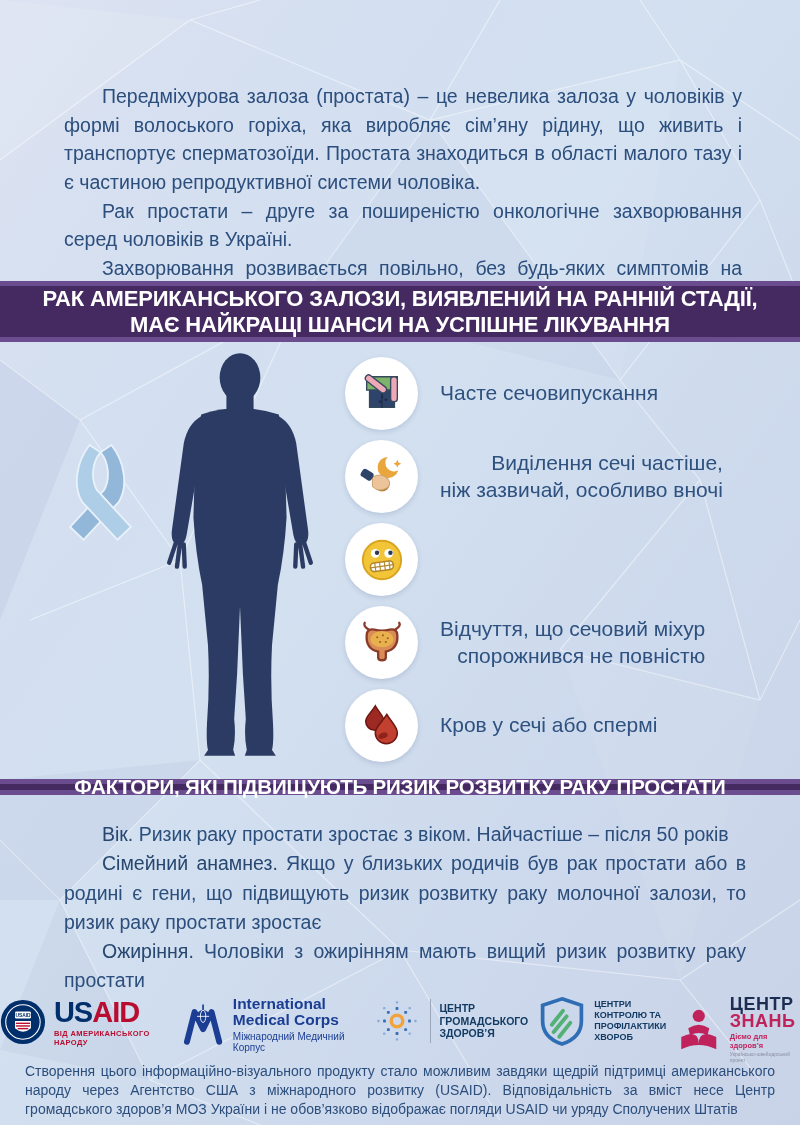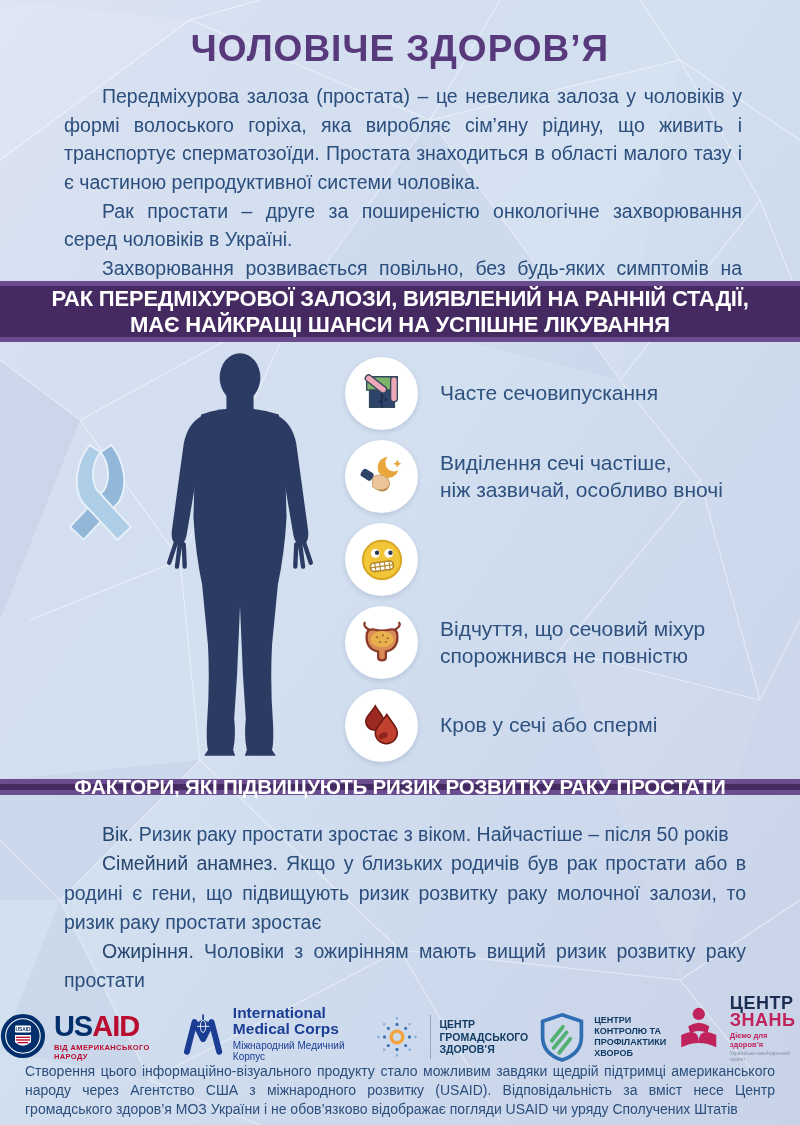--- a/index.html
+++ b/index.html
@@ -20,29 +20,29 @@
           justify-content:center;letter-spacing:-0.2px;}
   .banner-early{top:281px;height:61px;font-size:22px;line-height:1.18;box-sizing:border-box;}
   .banner-factors{top:779px;height:16px;font-size:20.5px;box-sizing:border-box;}
 
   
   .figure-wrap{position:absolute;z-index:1;}
   .symptoms{top:352px;left:345px;right:20px;}
   .symptom-row{display:flex;align-items:center;height:83px;}
   .icon-circle{flex:0 0 73px;width:73px;height:73px;background:#ffffff;border-radius:50%;
                box-shadow:0 2px 5px rgba(60,80,120,0.18);display:flex;align-items:center;justify-content:center;}
-  .symptom-label{margin-left:22px;color:#2e517f;font-size:21px;line-height:1.28;white-space:pre-line;}
+  .symptom-label{margin-left:22px;color:#2e517f;font-size:21px;line-height:1.28;white-space:pre-line;text-align:right;}
 
   
   .risks{top:820px;padding:0 54px 0 64px;color:#2b4e7c;font-size:19.5px;line-height:1.5;text-align:justify;}
   .risks p{margin:0;text-indent:38px;}
   .risks .term{font-weight:normal;color:#27476f;}
 
   
-  .footer{top:996px;height:66px;display:flex;align-items:flex-end;justify-content:center;gap:10px;z-index:1;}
+  .footer{top:996px;height:66px;display:flex;align-items:flex-start;justify-content:center;gap:10px;z-index:1;}
   .logo{display:flex;align-items:center;gap:8px;}
   .usaid-text .wordmark{font-size:29px;font-weight:bold;letter-spacing:-1px;line-height:1;}
   .usaid-text .us{color:#002f6c;}
   .usaid-text .aid{color:#ba0c2f;}
   .usaid-text .tagline{font-size:7.5px;font-weight:bold;color:#ba0c2f;letter-spacing:0.4px;margin-top:2px;}
   .imc-text .en{font-size:15.5px;font-weight:bold;color:#1b3e94;line-height:1.02;}
   .imc-text .ua{font-size:10px;color:#1b3e94;margin-top:3px;}
   .sep{width:1px;height:44px;background:#9aa5b5;}
   .phc-text{font-size:10.5px;font-weight:bold;color:#123b63;line-height:1.2;white-space:pre-line;}
   .cdc-text{font-size:9px;font-weight:bold;color:#123b63;line-height:1.25;white-space:pre-line;}
@@ -77,30 +77,29 @@
       <polygon points="0,0 190,20 0,160" fill="#ffffff" opacity="0.10"></polygon>
       <polygon points="430,120 680,60 620,380" fill="#ffffff" opacity="0.08"></polygon>
       <polygon points="300,300 430,120 620,380" fill="#aab4d8" opacity="0.10"></polygon>
       <polygon points="0,360 80,420 0,620" fill="#9aa4cc" opacity="0.14"></polygon>
       <polygon points="0,780 200,760 60,900 0,900" fill="#9aa4cc" opacity="0.12"></polygon>
       <polygon points="560,650 760,700 680,980" fill="#ffffff" opacity="0.07"></polygon>
       <polygon points="60,900 150,1080 0,1050" fill="#8f9ac4" opacity="0.10"></polygon>
     </g>
   </svg>
 
-  <div class="layer title">ЧОЛОВІЧЕ ЗДОРОВ’Я</div>
 
   <div class="layer intro">
     <p>Передміхурова залоза (простата) – це невелика залоза у чоловіків у формі волоського горіха, яка виробляє сім’яну рідину, що живить і транспортує сперматозоїди. Простата знаходиться в області малого тазу і є частиною репродуктивної системи чоловіка.</p>
     <p>Рак простати – друге за поширеністю онкологічне захворювання серед чоловіків в Україні.</p>
     <p>Захворювання розвивається повільно, без будь-яких симптомів на ранніх стадіях.</p>
   </div>
 
   <div class="layer banner banner-early">
-    <div>РАК ПЕРЕДМІХУРОВОЇ ЗАЛОЗИ, ВИЯВЛЕНИЙ НА РАННІЙ СТАДІЇ,</div>
+    <div>РАК АМЕРИКАНСЬКОГО ЗАЛОЗИ, ВИЯВЛЕНИЙ НА РАННІЙ СТАДІЇ,</div>
     <div>МАЄ НАЙКРАЩІ ШАНСИ НА УСПІШНЕ ЛІКУВАННЯ</div>
   </div>
 
   <svg class="figure-wrap" style="left:58px;top:424px;" width="85" height="138" viewBox="0 0 140 170">
     <path d="M88,6 C110,34 116,74 100,100 L42,162 L20,141 L76,80 C86,62 84,34 70,18 Z" fill="#93b7d8" stroke="#e9f2fa" stroke-width="3"></path>
     <path d="M52,6 C30,34 24,74 40,100 L98,162 L120,141 L64,80 C54,62 56,34 70,18 Z" fill="#aecde7" stroke="#e9f2fa" stroke-width="3"></path>
   </svg>
 
   <svg class="figure-wrap" style="left:143px;top:352px;" width="194" height="408" viewBox="0 0 200 420">
     <g fill="#2c3b63">

